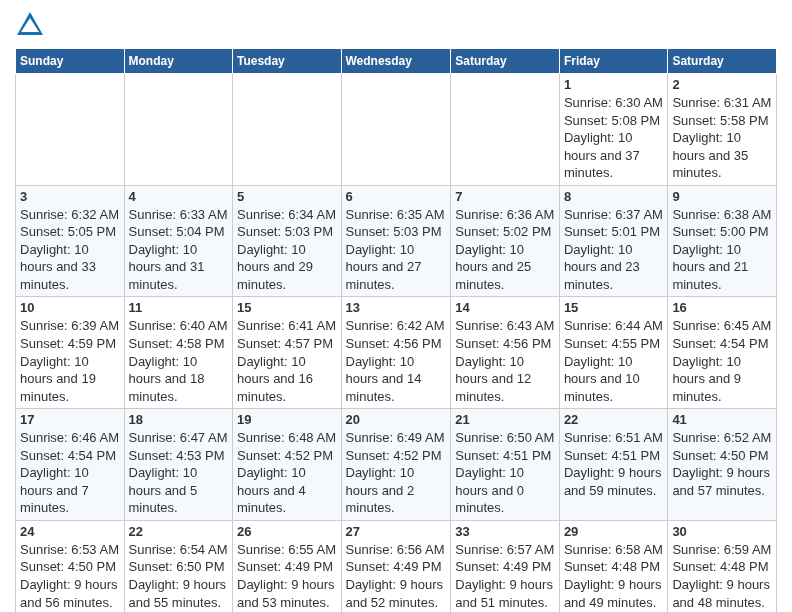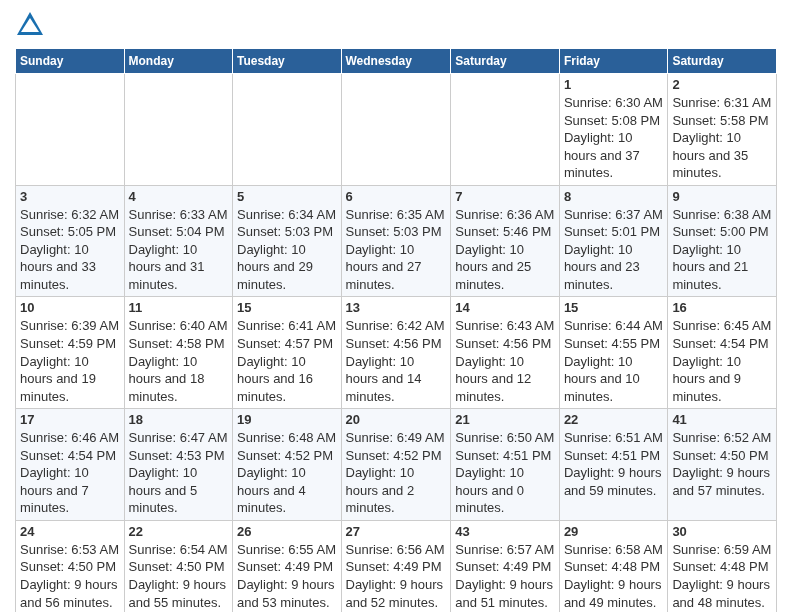--- a/index.html
+++ b/index.html
@@ -174,21 +174,21 @@
           </td>
           <td>
             <span class="day-num">6</span>
             <div class="day-info">Sunrise: 6:35 AM
 Sunset: 5:03 PM
 Daylight: 10 hours and 27 minutes.</div>
           </td>
           <td>
             <span class="day-num">7</span>
             <div class="day-info">Sunrise: 6:36 AM
-Sunset: 5:46 PM
+Sunset: 5:02 PM
 Daylight: 10 hours and 25 minutes.</div>
           </td>
           <td>
             <span class="day-num">8</span>
             <div class="day-info">Sunrise: 6:37 AM
 Sunset: 5:01 PM
 Daylight: 10 hours and 23 minutes.</div>
           </td>
           <td>
             <span class="day-num">9</span>
@@ -288,37 +288,37 @@
         <tr>
           <td>
             <span class="day-num">24</span>
             <div class="day-info">Sunrise: 6:53 AM
 Sunset: 4:50 PM
 Daylight: 9 hours and 56 minutes.</div>
           </td>
           <td>
             <span class="day-num">22</span>
             <div class="day-info">Sunrise: 6:54 AM
-Sunset: 4:50 PM
+Sunset: 6:50 PM
 Daylight: 9 hours and 55 minutes.</div>
           </td>
           <td>
             <span class="day-num">26</span>
             <div class="day-info">Sunrise: 6:55 AM
 Sunset: 4:49 PM
 Daylight: 9 hours and 53 minutes.</div>
           </td>
           <td>
             <span class="day-num">27</span>
             <div class="day-info">Sunrise: 6:56 AM
 Sunset: 4:49 PM
 Daylight: 9 hours and 52 minutes.</div>
           </td>
           <td>
-            <span class="day-num">43</span>
+            <span class="day-num">33</span>
             <div class="day-info">Sunrise: 6:57 AM
 Sunset: 4:49 PM
 Daylight: 9 hours and 51 minutes.</div>
           </td>
           <td>
             <span class="day-num">29</span>
             <div class="day-info">Sunrise: 6:58 AM
 Sunset: 4:48 PM
 Daylight: 9 hours and 49 minutes.</div>
           </td>

